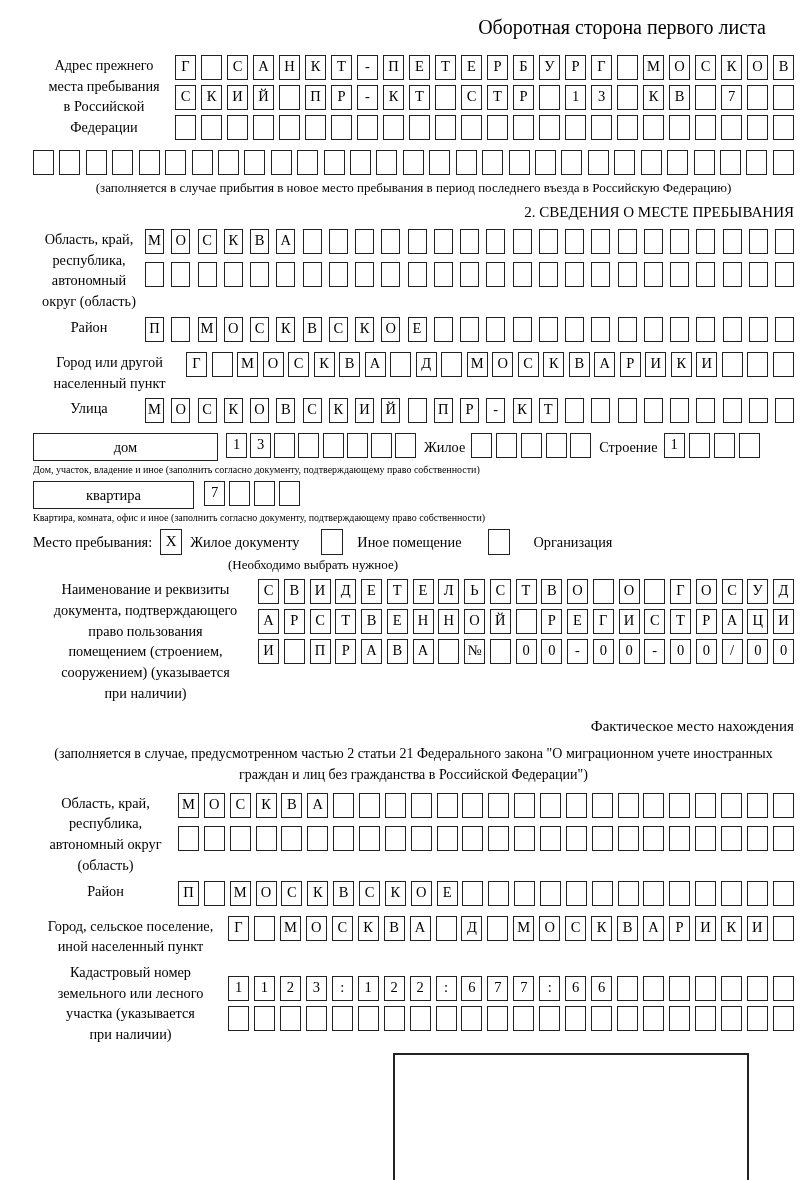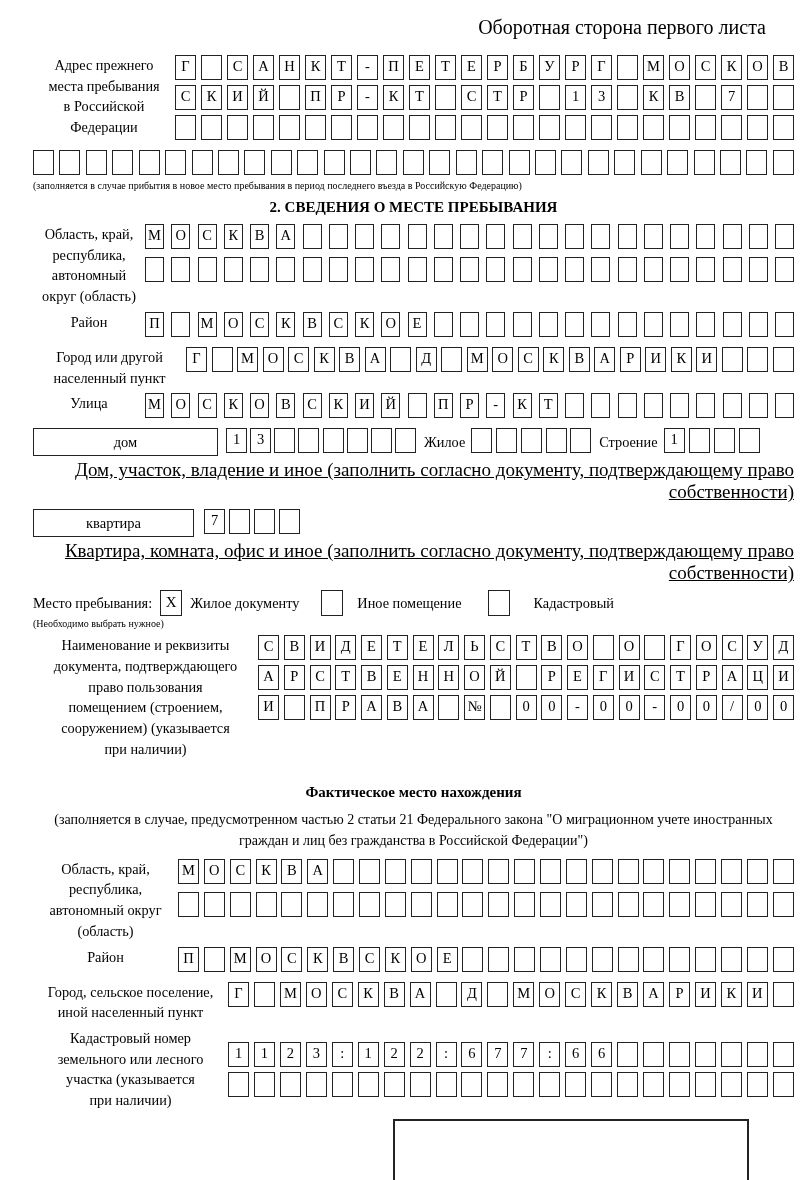--- a/index.html
+++ b/index.html
@@ -17,24 +17,24 @@
   .lbl-col { flex:0 0 auto;text-align:center; }
 
   .boxcol { flex:1; }
   .boxrow { display:flex; justify-content:space-between; margin-bottom:5px; flex:1; }
   .cbox {
     width:21px; height:25px; border:1.7px solid #222; text-align:center;
     font-size:14.5px; line-height:21px; flex:0 0 auto;
   }
   .boxrow-narrow .cbox { width:19px; }
 
-  .note { font-size:10px; text-align:left; margin:2px 0 6px 0; }
-  .note-left { font-size:19px; text-align:right; margin:1px 0 6px 0;text-decoration:underline; }
-
-  .sec-title { text-align:center; font-weight:bold; font-size:15px; margin:8px 0 8px 0; }
+  .note { font-size:13px; text-align:center; margin:2px 0 6px 0; }
+  .note-left { font-size:10px; text-align:left; margin:1px 0 6px 0; }
+
+  .sec-title { text-align:right; font-weight:normal; font-size:15px; margin:8px 0 8px 0; }
 
   .dom-row { display:flex; align-items:flex-start; margin:4px 0 3px 0; }
   .wide-box { border:1.7px solid #222; height:28px; display:flex; align-items:center;
     justify-content:center; font-size:14.5px; flex:0 0 auto; }
   .cells { display:flex; justify-content:space-between; flex:0 0 auto; }
   .inline-lbl { font-size:14.3px; line-height:28px; flex:0 0 auto; }
 
   .mesto-row { display:flex; align-items:center; margin:6px 0 2px 0; font-size:14.3px; }
   .chk { width:22px; height:26px; border:1.7px solid #222; text-align:center;
     font-size:15px; line-height:23px; flex:0 0 auto; }
@@ -368,21 +368,21 @@
   </div>
   <div class="note-left">Квартира, комната, офис и иное (заполнить согласно документу, подтверждающему право собственности)</div>
 
   <div class="mesto-row">
     <span>Место пребывания:</span>
     <span class="chk" style="margin-left:8px">X</span>
     <span style="margin-left:8px">Жилое документу</span>
     <span class="chk" style="margin-left:22px"></span>
     <span style="margin-left:14px">Иное помещение</span>
     <span class="chk" style="margin-left:26px"></span>
-    <span style="margin-left:24px">Кадастровый</span>
+    <span style="margin-left:24px">Организация</span>
   </div>
   <div class="note" style="width:560px">(Необходимо выбрать нужное)</div>
 
   <div class="form-row" style="margin-top:6px">
     <div class="lbl lbl-col" style="width:225px">Наименование и реквизиты
 документа, подтверждающего
 право пользования
 помещением (строением,
 сооружением) (указывается
 при наличии)</div>
@@ -452,21 +452,21 @@
           <span class="cbox">-</span>
           <span class="cbox">0</span>
           <span class="cbox">0</span>
           <span class="cbox">/</span>
           <span class="cbox">0</span>
           <span class="cbox">0</span>
         </div>
     </div>
   </div>
 
-  <div class="sec-title" style="margin-top:24px">Фактическое место нахождения</div>
+  <div class="sec-title" style="margin-top:14px">Фактическое место нахождения</div>
   <div class="fakt-note">(заполняется в случае, предусмотренном частью 2 статьи 21 Федерального закона
 "О миграционном учете иностранных граждан и лиц без гражданства в Российской Федерации")</div>
 
   <div class="form-row">
     <div class="lbl lbl-col" style="width:145px">Область, край,
 республика,
 автономный округ
 (область)</div>
     <div class="boxcol">
       <div class="boxrow">

